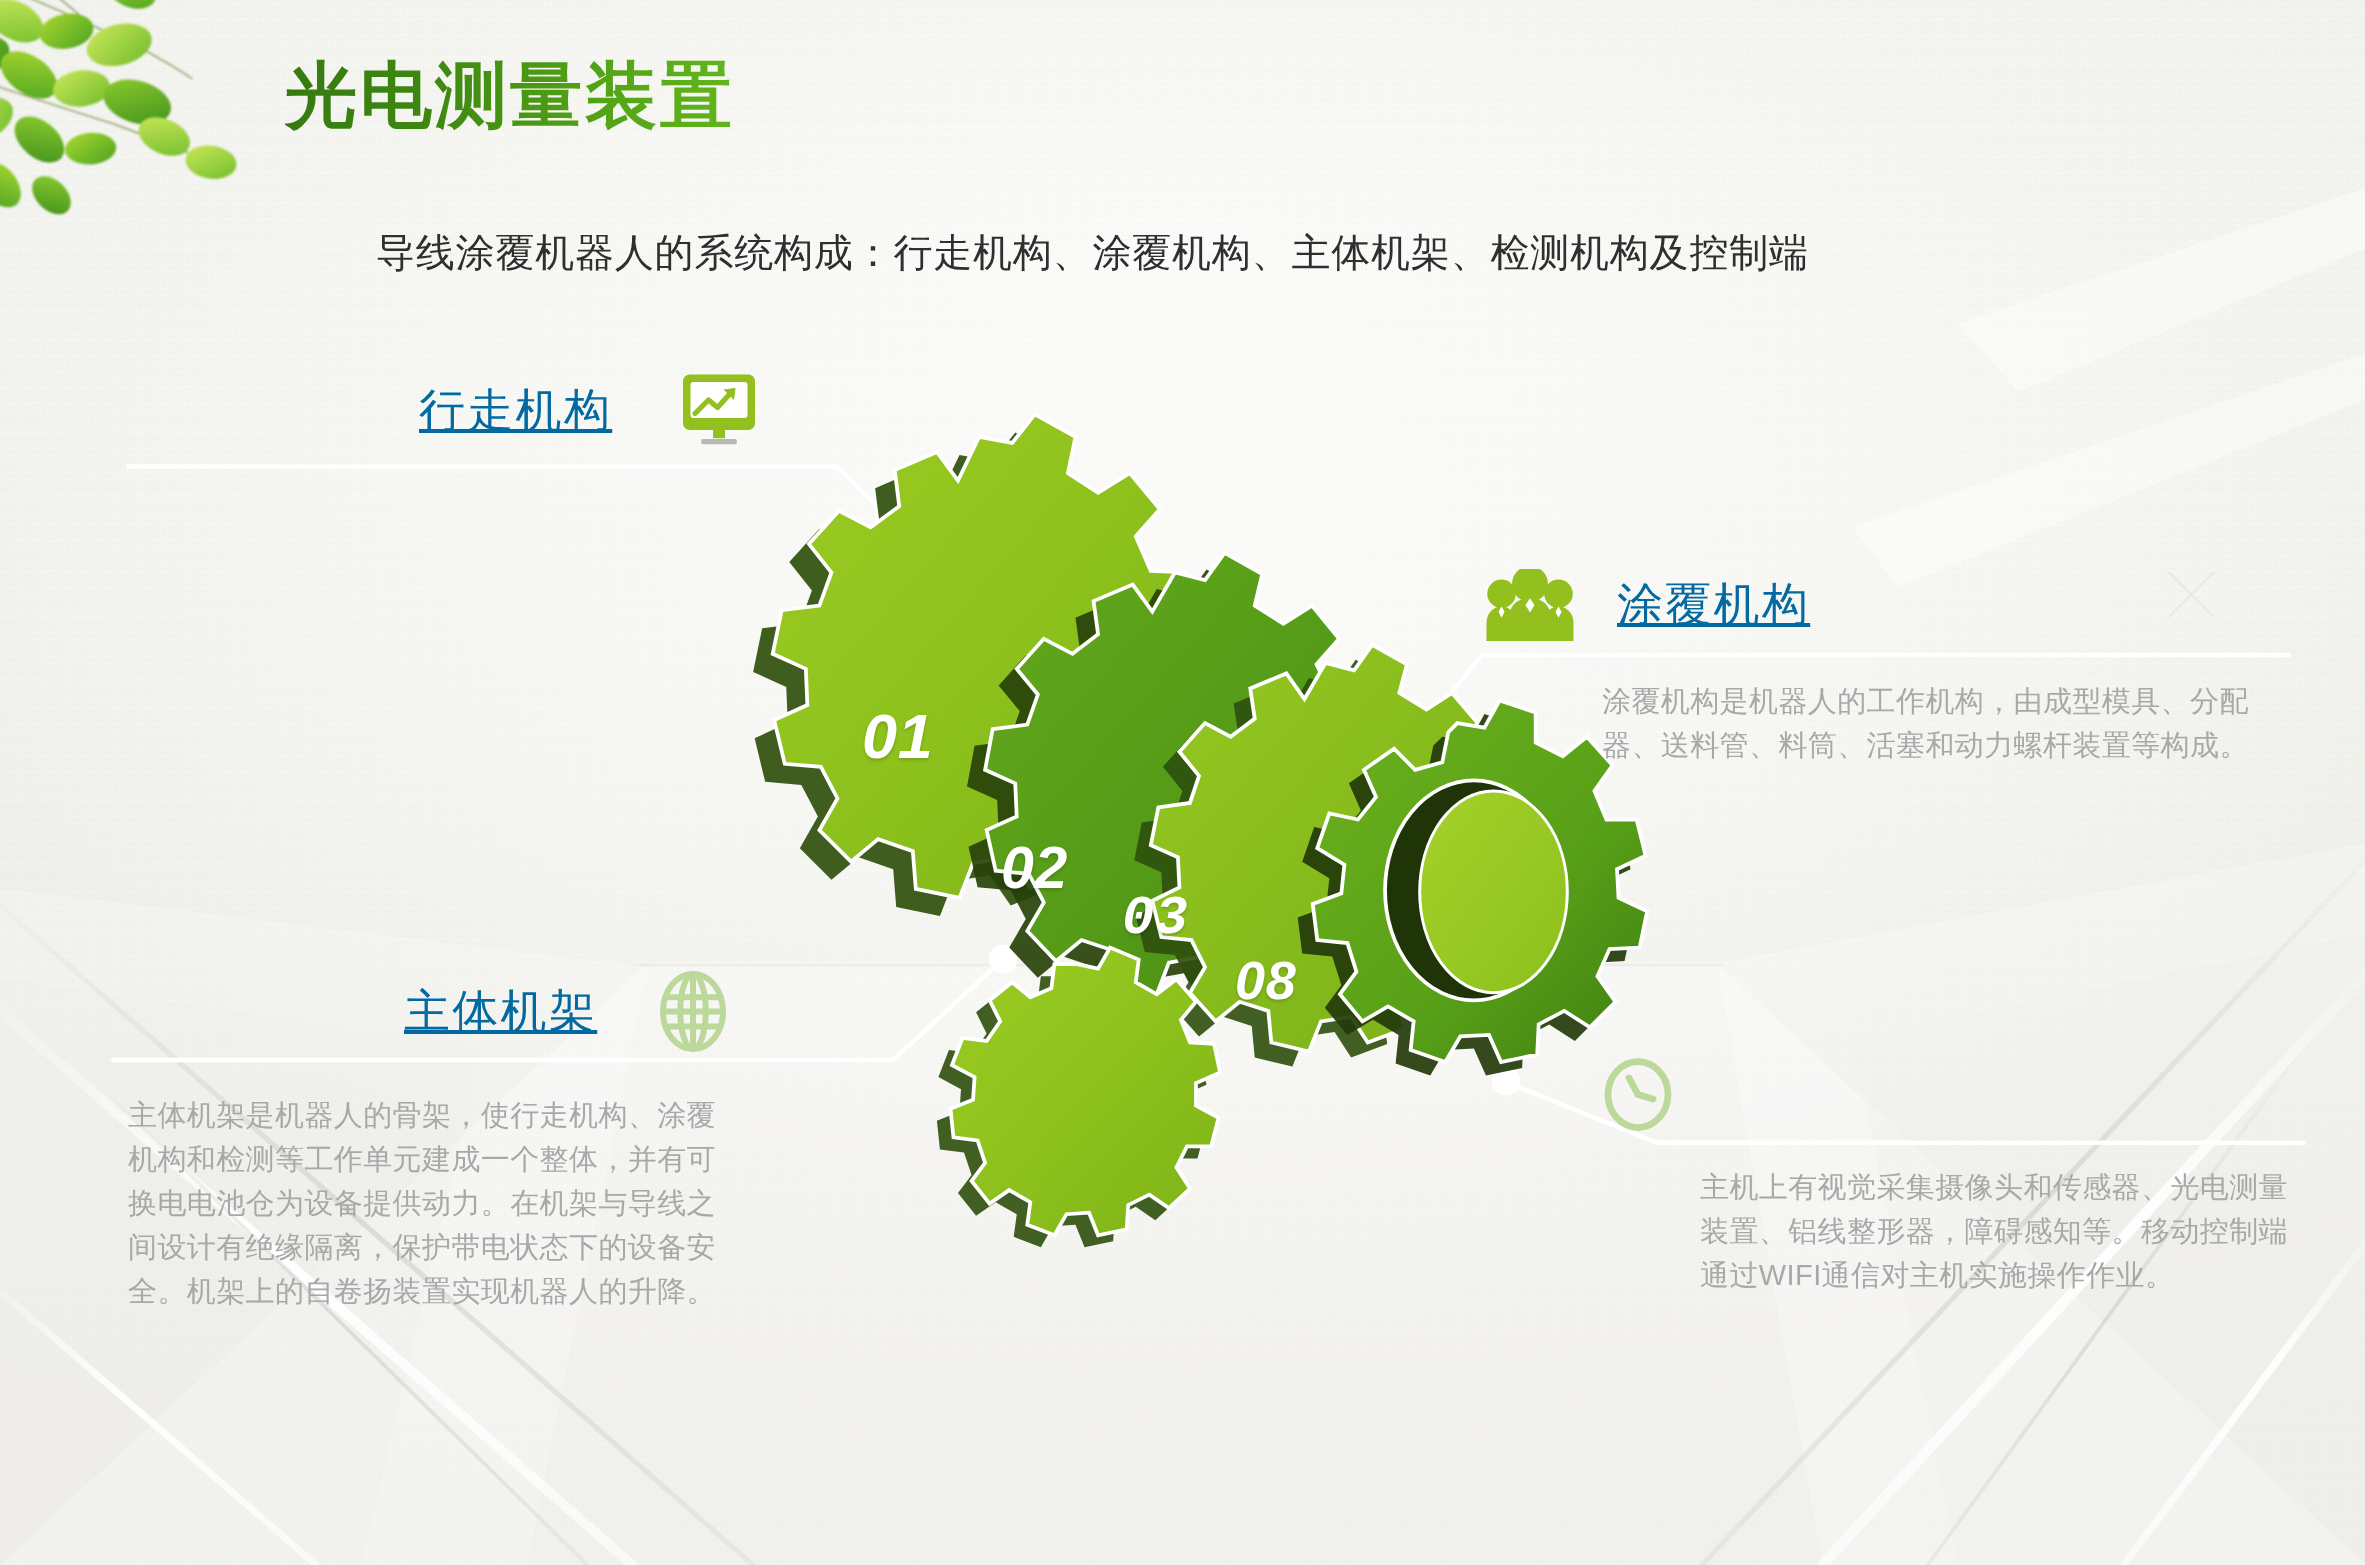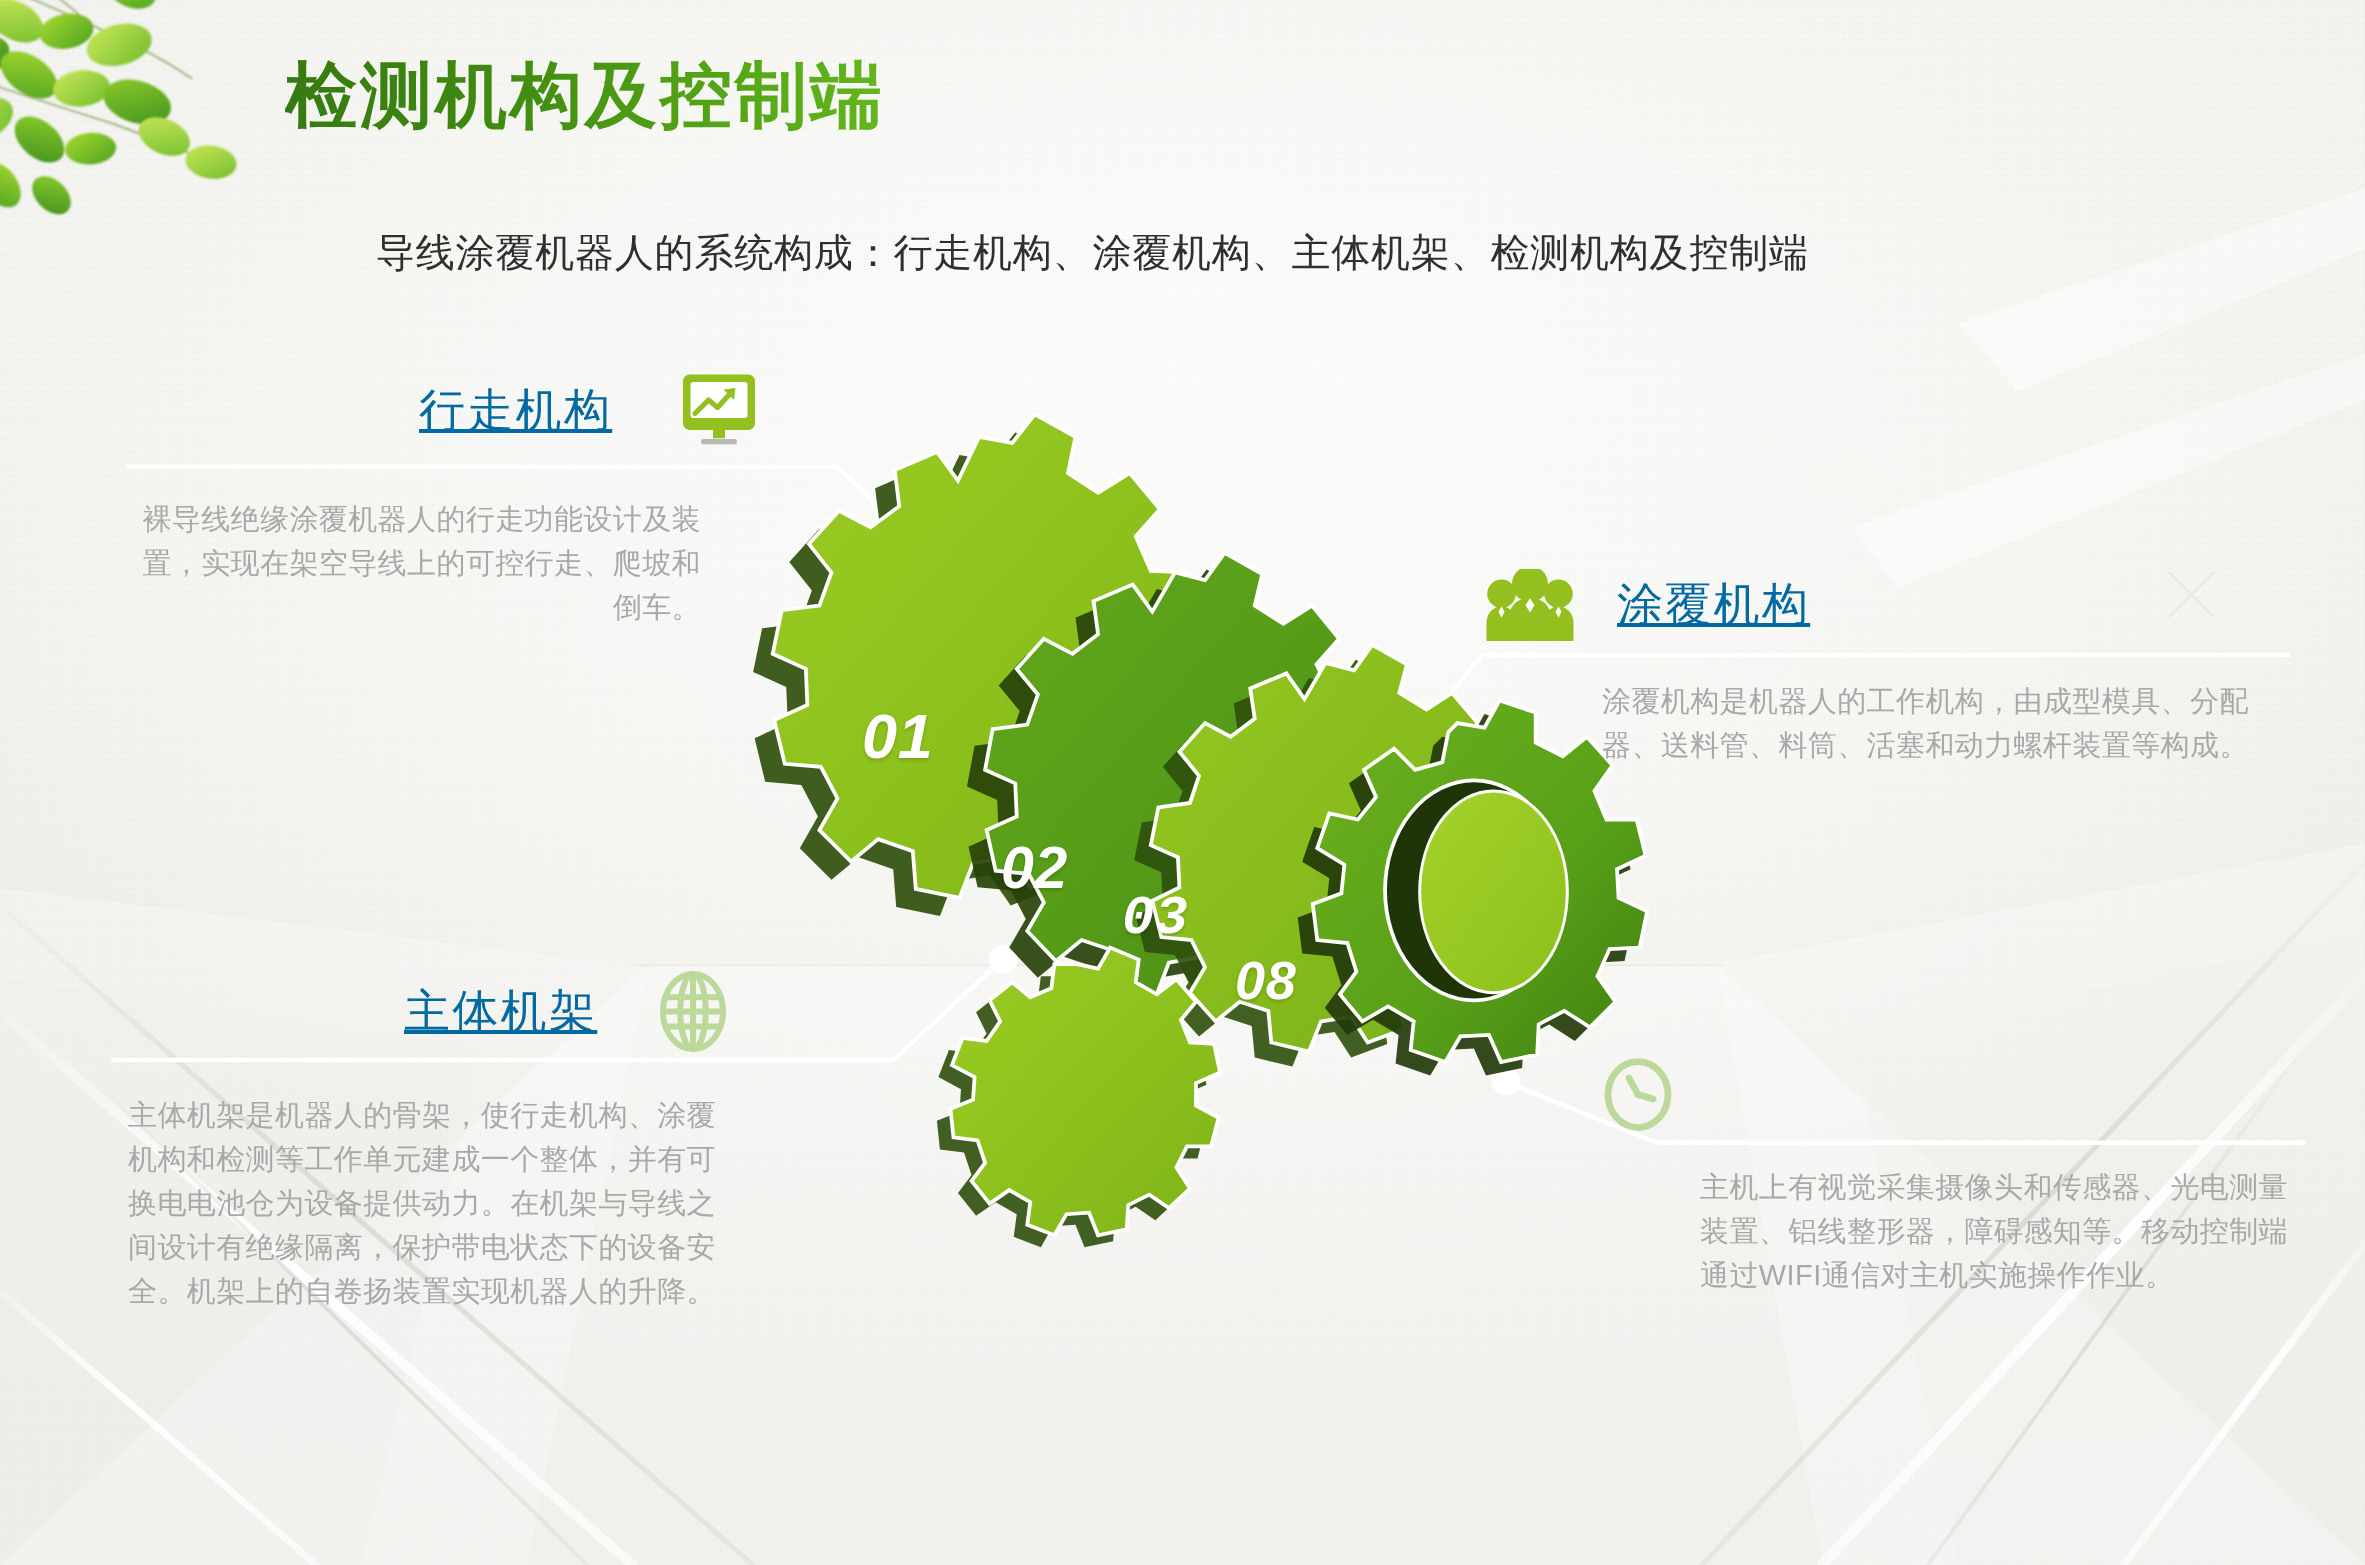--- a/index.html
+++ b/index.html
@@ -185,21 +185,21 @@
         <ellipse cx="92" cy="236" rx="38" ry="24" fill="url(#lf3)" transform="rotate(40 92 236)"></ellipse>
         <ellipse cx="160" cy="248" rx="34" ry="21" fill="url(#lf1)" transform="rotate(-4 160 248)"></ellipse>
         <ellipse cx="258" cy="232" rx="36" ry="23" fill="url(#lf2)" transform="rotate(24 258 232)"></ellipse>
         <ellipse cx="40" cy="296" rx="34" ry="22" fill="url(#lf1)" transform="rotate(52 40 296)"></ellipse>
         <ellipse cx="108" cy="310" rx="30" ry="20" fill="url(#lf3)" transform="rotate(44 108 310)"></ellipse>
         <ellipse cx="320" cy="266" rx="34" ry="22" fill="url(#lf2)" transform="rotate(8 320 266)"></ellipse>
       </g>
     </svg>
   </div>
 
-  <div class="title">检测机构及控制端</div>
+  <div class="title">光电测量装置</div>
   <div class="subtitle">导线涂覆机器人的系统构成：行走机构、涂覆机构、主体机架、检测机构及控制端</div>
 
   <div class="connectors">
     <svg viewBox="0 0 3142 2079">
       <g stroke="#ffffff" stroke-width="6" fill="none" stroke-linecap="round">
 
         <path d="M170,620 L1112,620 L1180,688"></path>
 
         <path d="M150,1408 L1186,1408 L1330,1276"></path>
 
@@ -343,21 +343,20 @@
       <svg width="78" height="75" viewBox="0 0 104 100">
         <rect x="4" y="2" width="96" height="74" rx="9" fill="#93c01e"></rect>
         <rect x="14" y="12" width="76" height="48" rx="4" fill="#ffffff"></rect>
         <path d="M20,54 L38,36 L50,46 L70,24" fill="none" stroke="#93c01e" stroke-width="7" stroke-linecap="round" stroke-linejoin="round"></path>
         <path d="M58,22 L74,20 L72,36 Z" fill="#93c01e"></path>
         <rect x="44" y="76" width="16" height="11" fill="#93c01e"></rect>
         <rect x="28" y="88" width="48" height="7" rx="3" fill="#b9b9b4"></rect>
       </svg>
     </span>
   </div>
-  <div class="sec-body" id="sec1-body">裸导线绝缘涂覆机器人的行走功能设计及装置，实现在架空导线上的可控行走、爬坡和倒车。</div>
 
   <div class="sec-head" id="sec2-head">
     <span class="ico" style="margin-right:39px">
       <svg width="96" height="72" viewBox="0 0 128 96">
         <g fill="#93c01e">
           <circle cx="26" cy="33" r="19"></circle>
           <path d="M6,96 L6,72 C6,58 16,50 26,50 C36,50 46,58 46,72 L46,96 Z"></path>
           <circle cx="102" cy="33" r="19"></circle>
           <path d="M82,96 L82,72 C82,58 92,50 102,50 C112,50 122,58 122,72 L122,96 Z"></path>
           <circle cx="64" cy="20" r="24"></circle>

